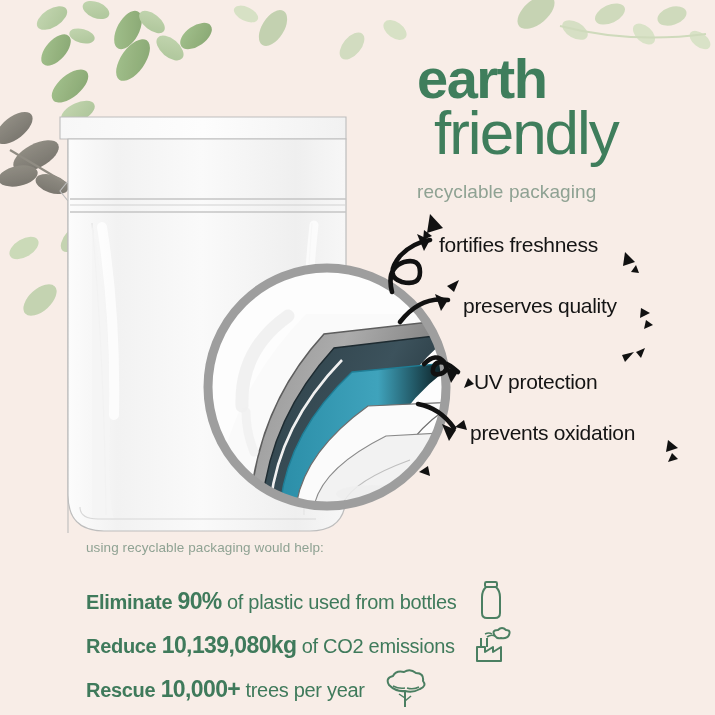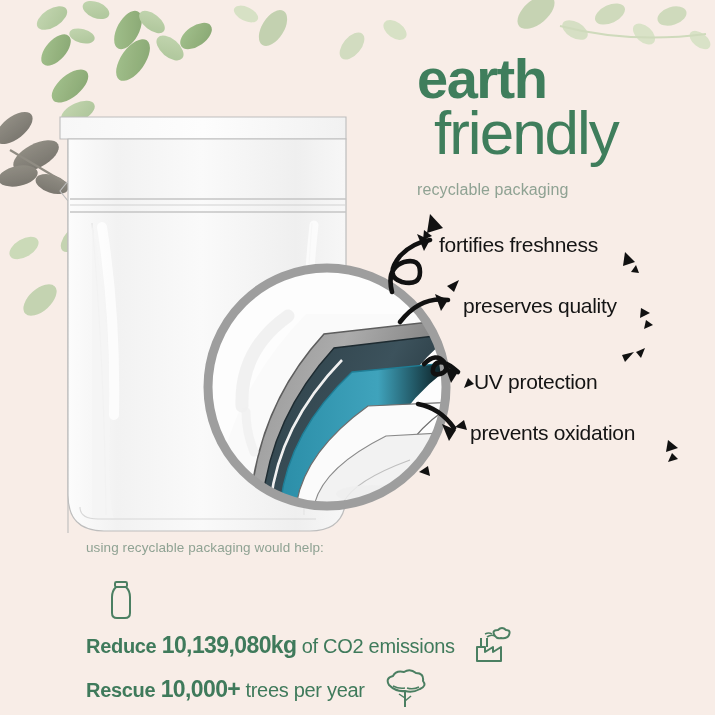--- a/index.html
+++ b/index.html
@@ -24,21 +24,21 @@
   .heading{position:absolute;left:417px;top:52px;width:290px;}
   .h-earth{
     font-size:56px;line-height:0.97;font-weight:bold;
     color:#3F7E5C;letter-spacing:-1.5px;margin:0;
   }
   .h-friendly{
     font-size:62px;line-height:1.0;font-weight:normal;
     color:#3F7E5C;letter-spacing:-2px;margin:17px;margin-top:-4px;
   }
   .h-sub{
-    font-size:16px;color:#8FA293;margin:0;margin-top:6px;letter-spacing:.1px;
+    font-size:19px;color:#8FA293;margin:0;margin-top:6px;letter-spacing:.1px;
   }
 
   
   .feat{
     position:absolute;color:#141414;font-size:21px;
     letter-spacing:-.3px;white-space:nowrap;
   }
   .feat-0{left:439px;top:233px;}
   .feat-1{left:463px;top:294px;}
   .feat-2{left:474px;top:370px;}
@@ -274,20 +274,25 @@
 
   <div class="feat feat-1">preserves quality</div>
   <div class="feat feat-0">fortifies freshness</div>
   <div class="feat feat-2">UV protection</div>
   <div class="feat feat-3">prevents oxidation</div>
 
   <div class="stats">
     <div class="stats-intro">using recyclable packaging would help:</div>
 
     <div class="stat-row">
+      <div class="stat-text">
+        <span class="stat-verb">Eliminate</span>
+        <span class="stat-num">90%</span>
+        <span class="stat-tail">of plastic used from bottles</span>
+      </div>
       <div class="stat-icon">
         <svg width="34" height="42" viewBox="0 0 34 42" fill="none" stroke="#4B7F62" stroke-width="2">
           <rect x="11" y="2" width="12" height="5" rx="1.4"></rect>
           <path d="M12 7 Q8 11 8 17 L8 33 Q8 38 13 38 L21 38 Q26 38 26 33 L26 17 Q26 11 22 7 Z"></path>
         </svg>
       </div>
     </div>
 
     <div class="stat-row">
       <div class="stat-text">

